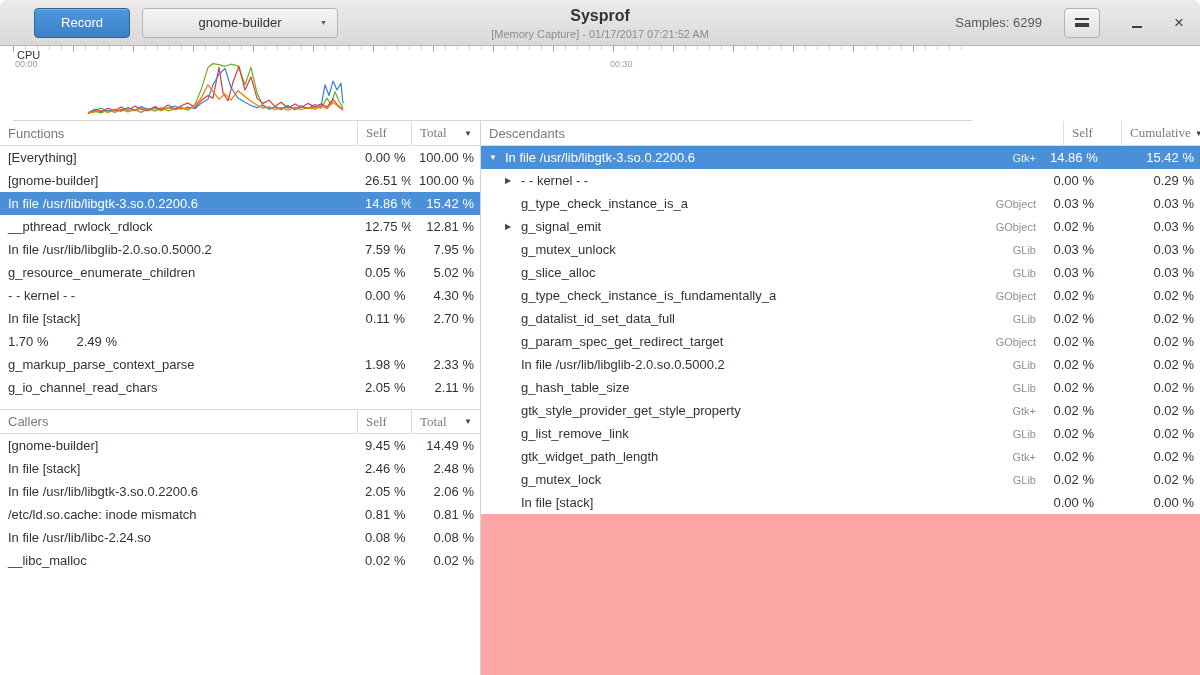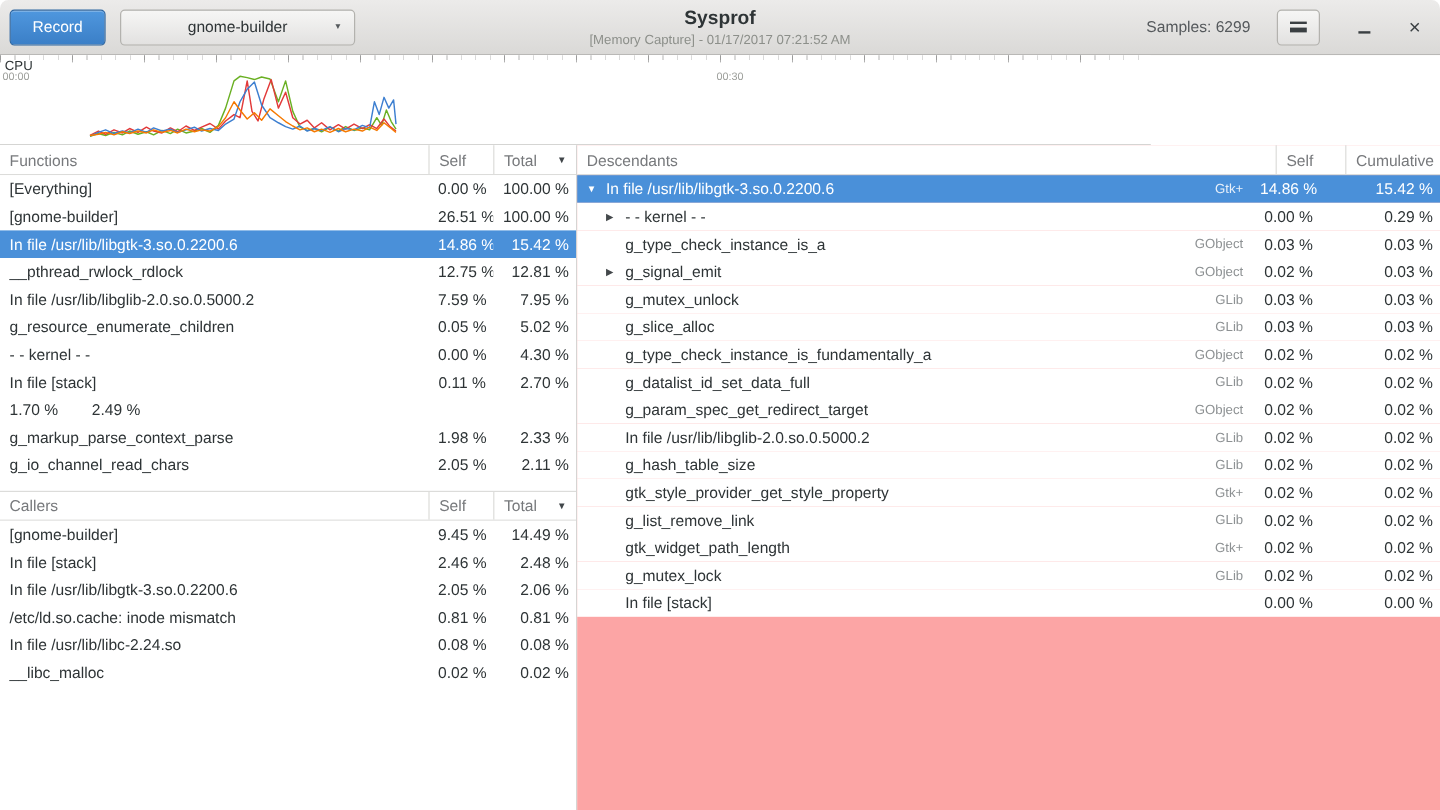--- a/index.html
+++ b/index.html
@@ -17,44 +17,45 @@
     border-bottom:1px solid #b9b8b6;
     border-radius:7px 7px 0 0;
     display:flex; align-items:center; padding:0 8px;
   }
   .btn {
     height:30px; border-radius:4px; border:1px solid #b3b2ae;
     background:linear-gradient(#f6f6f5, #e2e1e0);
     font-size:13px; color:#2e3436; font-family:inherit; cursor:default;
   }
   .record-btn {
-    width:80px; margin-right:12px;
+    width:96px; margin-right:12px;
     background:linear-gradient(#4f97de, #3b7fc7);
     border-color:#2b64a0; color:#ffffff;
     box-shadow:inset 0 1px 0 rgba(255,255,255,.25);
+    margin-left:26px;
   }
   .target-btn {
     width:196px; position:relative; display:flex; align-items:center; justify-content:center;
   }
   .target-btn .dd-arrow { position:absolute; right:10px; font-size:7px; color:#55595c; }
   .titlebox { position:absolute; left:50%; transform:translateX(-50%); top:7px; text-align:center; }
   .wtitle { font-weight:bold; font-size:16px; color:#2e3436; }
   .wsubtitle { font-size:11px; color:#8c8f8a; margin-top:3px; }
   .right-controls { margin-left:auto; display:flex; align-items:center; }
   .samples { color:#55595c; margin-right:22px; }
   .menu-btn { width:36px; margin-right:24px; display:flex; align-items:center; justify-content:center; }
   .hamburger { width:14px; height:9px; border-top:2px solid #3a3f42; border-bottom:2px solid #3a3f42; position:relative; }
   .hamburger::after { content:""; position:absolute; left:0; right:0; top:2.5px; height:2px; background:#3a3f42; }
   .win-btn { width:26px; height:26px; border:none; background:transparent; display:flex; align-items:center; justify-content:center; cursor:default; }
   .min-glyph { width:10px; height:2px; background:#3a3f42; margin-top:8px; }
   .close-glyph { font-size:17px; color:#3a3f42; line-height:1; }
   .minimize-btn { margin-right:16px; }
   
   .timeline {
-    position:absolute; top:46px; left:0; width:959px; height:75px;
+    position:absolute; top:46px; left:13px; width:959px; height:75px;
     background:#ffffff; border-bottom:1px solid #d5d5d3;
   }
   .ruler {
     position:absolute; top:0; left:0; right:0; height:6px;
     background:
       repeating-linear-gradient(to right, rgba(80,80,80,.45) 0 1px, transparent 1px 60px),
       repeating-linear-gradient(to right, rgba(80,80,80,.22) 0 1px, transparent 1px 12px);
     background-size:100% 6px, 100% 4px;
     background-repeat:no-repeat;
   }
@@ -66,21 +67,21 @@
   
   .panes { position:absolute; top:121px; left:0; width:1200px; bottom:0; display:flex; }
   .left-pane { width:481px; border-right:1px solid #d5d5d3; background:#fff; }
   .right-pane { flex:1; background:#fca5a5; }
   .thead { display:flex; height:25px; border-bottom:1px solid #dcdcda; background:#ffffff; }
   .thead.mid { border-top:1px solid #dcdcda;margin-top:10px; }
   .th {
     display:flex; align-items:center; padding:0 8px; color:#77797c; font-size:13px;
     white-space:nowrap; overflow:hidden;
   }
-  .th + .th { border-left:1px solid #dcdcda; }
+  .th + .th { border-left:1px solid #dcdcda;font-family:Liberation Serif, serif; }
   .th-name { flex:1; }
   .th-self { width:54px; }
   .th-total { width:69px; }
   .th-dself { width:58px; }
   .th-dcum { width:79px; }
   .sort-arrow { margin-left:auto; font-size:8px; color:#41464a; padding-left:4px; }
   .trow { display:flex; height:23px; align-items:center; font-size:13px; color:#2e3436; background:#fff; }
   .trow.selected { background:#4a90d9; color:#ffffff; }
   .cell { padding:0 8px; white-space:nowrap; overflow:hidden; }
   .cname { flex:1; }

